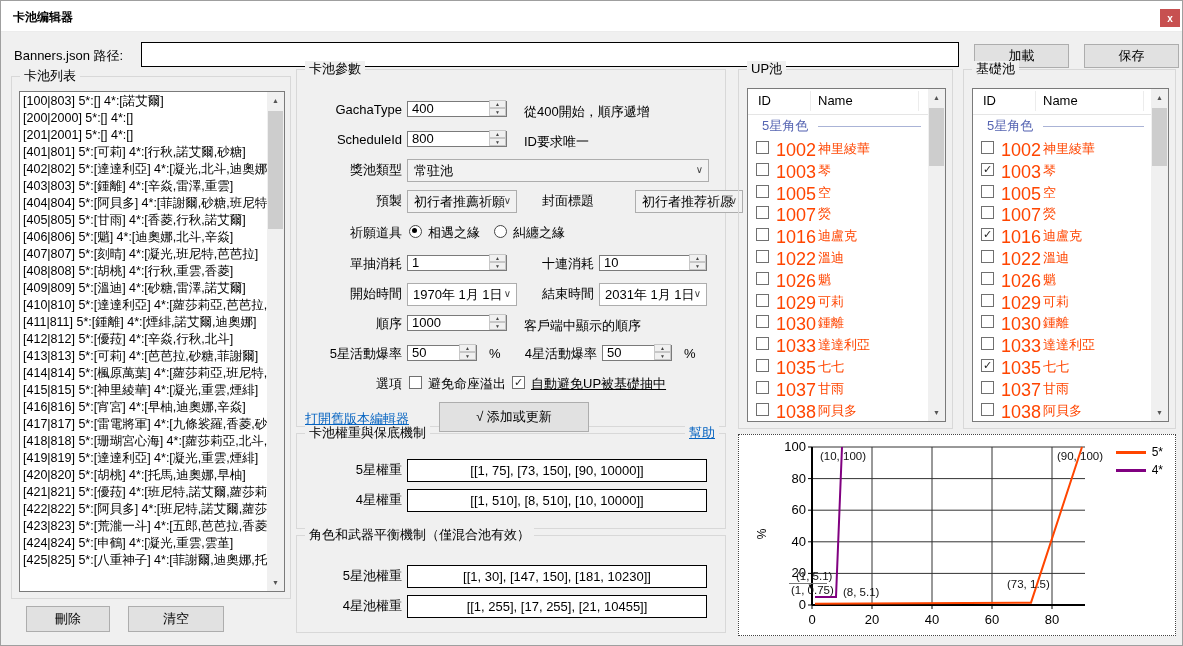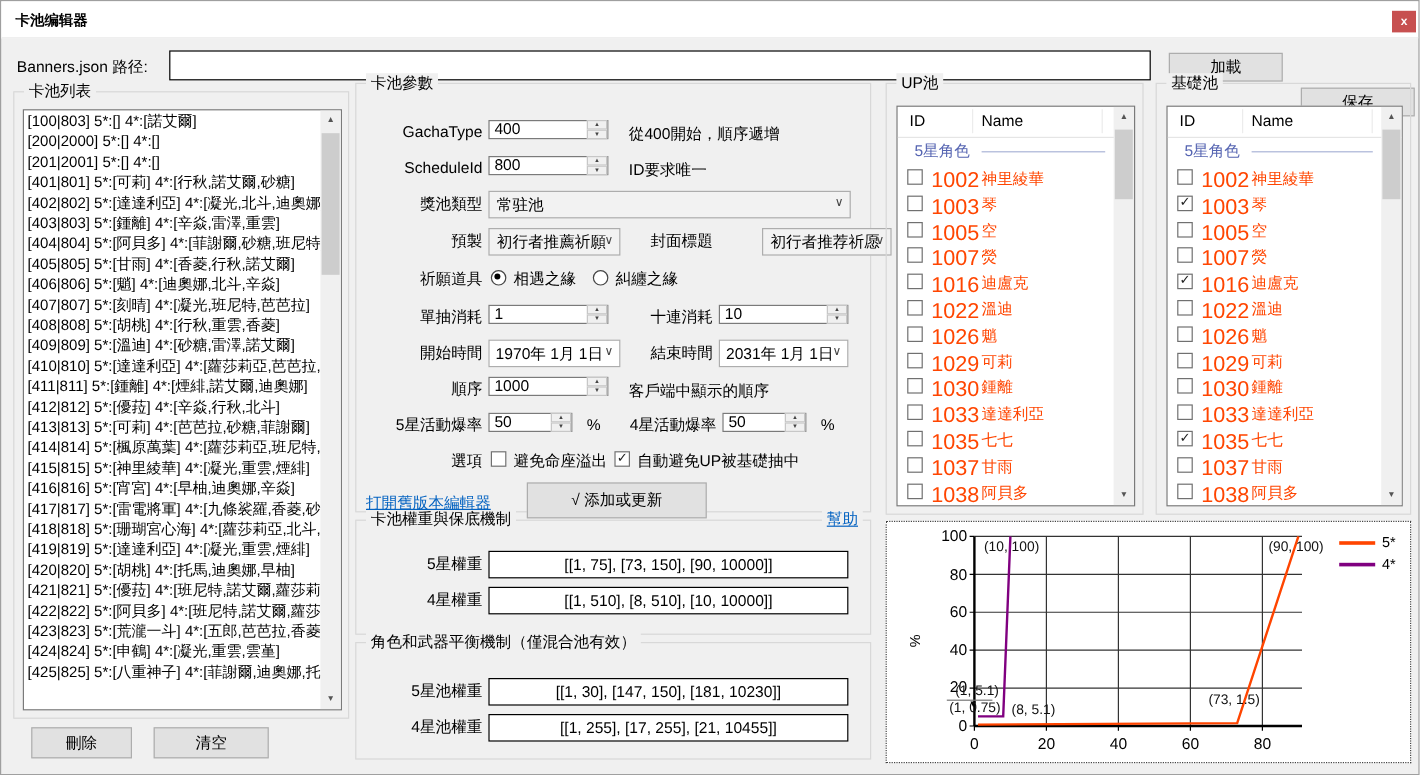--- a/index.html
+++ b/index.html
@@ -66,21 +66,21 @@
 <div id="window">
 
   <div class="titlebar">
     <span class="title">卡池编辑器</span>
     <div class="close-btn">x</div>
   </div>
 
   <span class="form-label" style="left:13px;top:47px;">Banners.json 路径:</span>
   <input class="text-input" style="left: 140px; top: 41px; width: 818px; height: 25px;" value="">
   <div class="btn" style="left:973px;top:43px;width:95px;height:24px;">加載</div>
-  <div class="btn" style="left:1083px;top:43px;width:95px;height:24px;margin-top:29px;">保存</div>
+  <div class="btn" style="left:1083px;top:43px;width:95px;height:24px;">保存</div>
 
   <div class="fieldset" style="left:10px;top:75px;width:280px;height:523px;">
     <span class="fs-legend">卡池列表</span>
     <div class="listbox" style="left:7px;top:14px;width:266px;height:501px;">
       <div class="lb-items" id="pool-items">
           <div class="lb-item">[100|803] 5*:[] 4*:[諾艾爾]</div>
           <div class="lb-item">[200|2000] 5*:[] 4*:[]</div>
           <div class="lb-item">[201|2001] 5*:[] 4*:[]</div>
           <div class="lb-item">[401|801] 5*:[可莉] 4*:[行秋,諾艾爾,砂糖]</div>
           <div class="lb-item">[402|802] 5*:[達達利亞] 4*:[凝光,北斗,迪奧娜]</div>
@@ -218,21 +218,21 @@
           <span class="sb">▲</span>
           <span class="sb">▼</span>
         </span>
     </div>
     <span class="form-label" style="left:387px;top:276px;">%</span>
 
     <span class="form-label r" style="left:0;top:306px;width:105px;">選項</span>
     <span class="cb" id="opt1-cb" style="left:112px;top:306px;"></span>
     <span class="form-label" style="left:131px;top:306px;">避免命座溢出</span>
     <span class="cb checked" id="opt2-cb" style="left:215px;top:306px;"></span>
-    <span class="form-label" style="left:234px;top:306px;">自動避免UP被基礎抽中</span>
+    <span class="form-label" style="left:234px;top:306px;text-decoration:underline;">自動避免UP被基礎抽中</span>
 
     <span class="link" style="position:absolute;left:8px;top:340px;">打開舊版本編輯器</span>
     <div class="btn" style="left:142px;top:332px;width:150px;height:30px;">√ 添加或更新</div>
   </div>
 
   <div class="fieldset" style="left:295px;top:432px;width:430px;height:96px;">
     <span class="fs-legend">卡池權重與保底機制</span>
     <span class="fs-legend link" style="left:auto;right:6px;">幫助</span>
     <span class="form-label r" style="left:0;top:28px;width:105px;">5星權重</span>
     <input class="text-input" style="left: 110px; top: 25px; width: 300px; height: 23px;" value="[[1, 75], [73, 150], [90, 10000]]">

